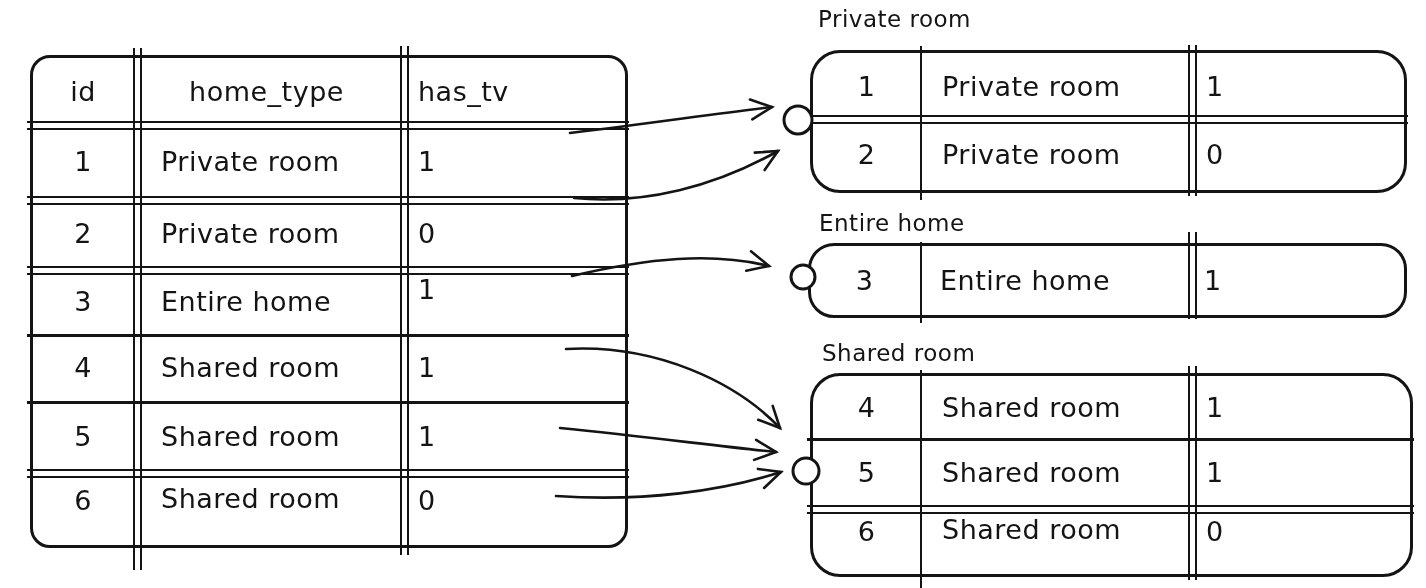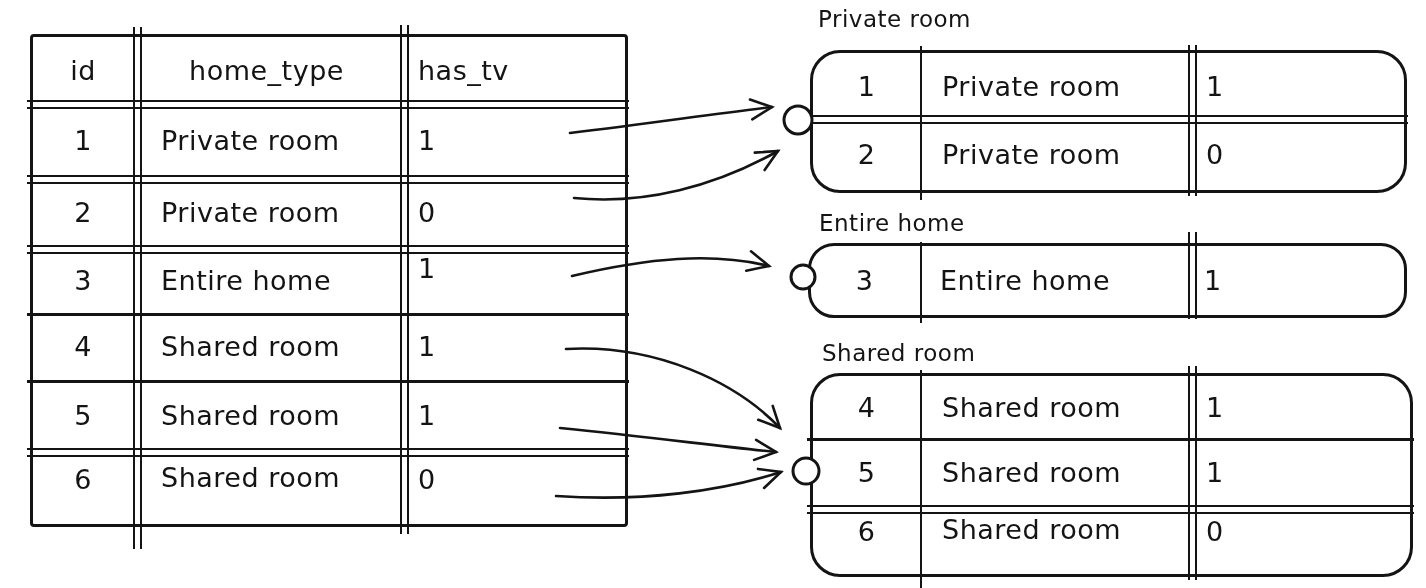--- a/index.html
+++ b/index.html
@@ -14,21 +14,21 @@
   .vline.single{width:0;border-left:2.5px solid #141414;}
   .hline{position:absolute;height:5px;left:-6px;right:-4px;}
   .hline.double{border-top:2px solid #141414;border-bottom:2px solid #141414;}
   .hline.single{height:0;border-top:3px solid #141414;}
   .grid{position:absolute;inset:0;display:grid;}
   .cell{display:flex;align-items:center;font-size:27px;letter-spacing:.5px;white-space:nowrap;}
   .cell.center{justify-content:center;}
   .cell.padL{padding-left:28px;}
   .cell.padV{padding-left:18px;}
   
-  .src{left:30px;top:34px;width:592px;height:487px;border-radius:4px;}
+  .src{left:30px;top:55px;width:592px;height:487px;border-radius:20px;}
   .src .grid{grid-template-columns:100px 267px 1fr;grid-template-rows:66px 74px 70px 66px 67px 70px auto;}
   
   .grp-label{position:absolute;font-size:23px;letter-spacing:.5px;}
   .grp{border-radius:30px;}
   .grp .grid{grid-template-columns:107px 268px 1fr;}
   .grp1{left:810px;top:50px;width:591px;height:137px;}
   .grp1 .grid{grid-template-rows:66px auto;}
   .grp2{left:808px;top:243px;width:593px;height:69px;border-radius:26px;}
   .grp2 .grid{grid-template-rows:auto;}
   .grp3{left:810px;top:373px;width:597px;height:198px;}

